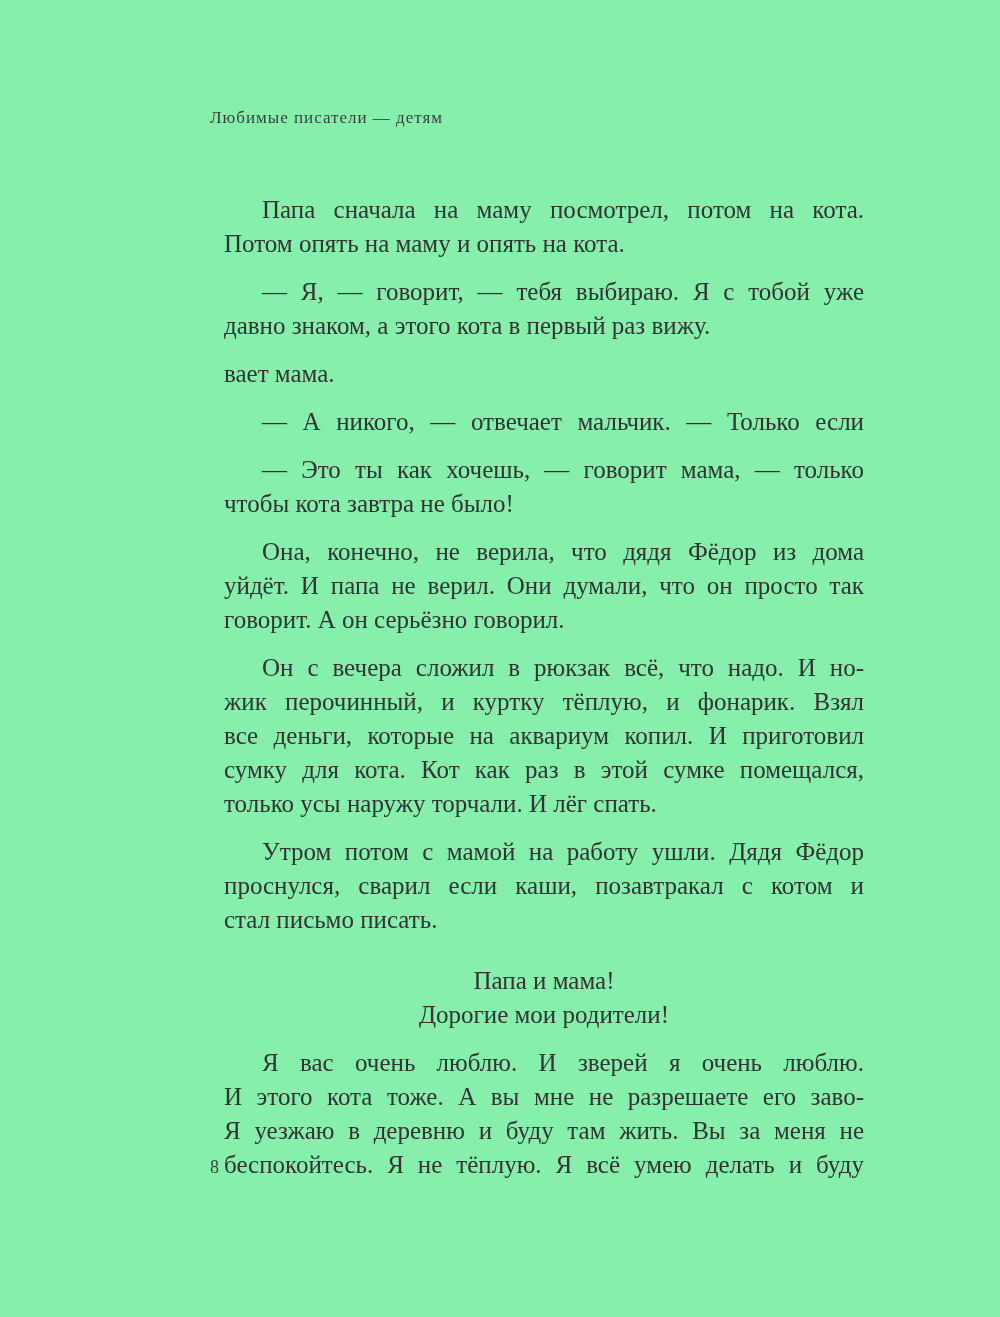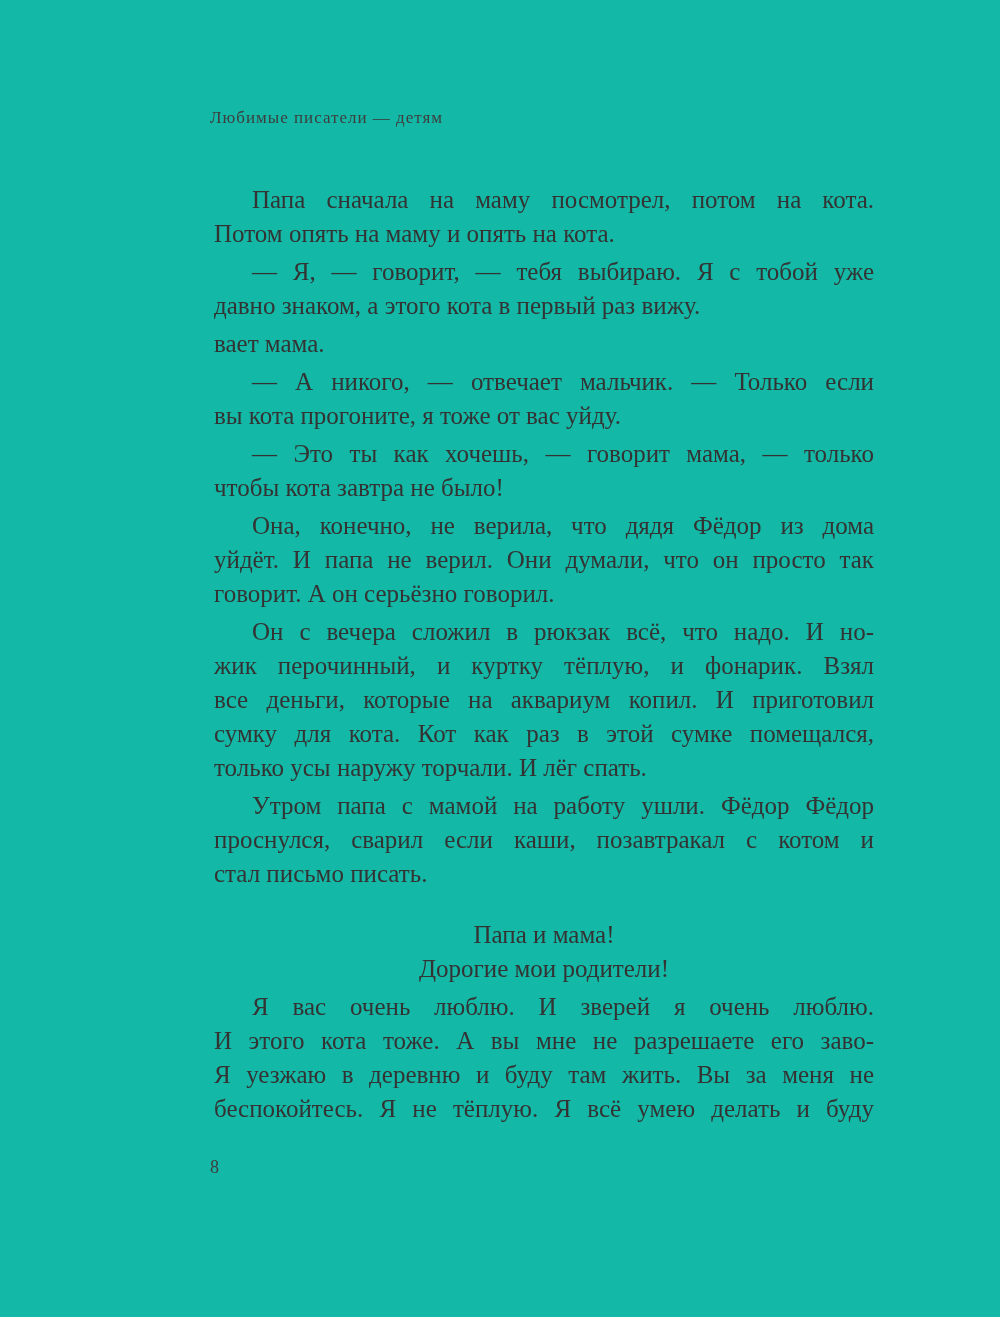--- a/index.html
+++ b/index.html
@@ -4,21 +4,21 @@
 <style>
   html, body {
     margin: 0;
     padding: 0;
     background: #ffffff;
   }
   .page {
     position: relative;
     width: 1000px;
     height: 1317px;
-    background: #14b8a6;
+    background: #86efac;
     overflow: hidden;
     font-family: "Liberation Serif", "DejaVu Serif", serif;
     color: #333333;
   }
   .running-header {
     position: absolute;
     left: 210px;
     top: 108px;
     font-size: 17px;
     letter-spacing: 1px;
@@ -27,21 +27,21 @@
   }
   .text-block {
     position: absolute;
     left: 210px;
     top: 179px;
     width: 668px;
     font-size: 25px;
     line-height: 34px;
     color: #333333;
   }
-  .para { margin: 4px; padding: 0; }
+  .para { margin: 14px; padding: 0; }
   .para.spaced { margin-top: 27px; }
   .line {
     text-align: justify;
     text-align-last: justify;
     white-space: normal;
   }
   .line.first {
     text-indent: 38px;
   }
   .line.last {
@@ -73,40 +73,39 @@
       </div>
       <div class="para">
         <div class="line first">— Я, — говорит, — тебя выбираю. Я с тобой уже</div>
         <div class="line last">давно знаком, а этого кота в первый раз вижу.</div>
       </div>
       <div class="para">
         <div class="line last">вает мама.</div>
       </div>
       <div class="para">
         <div class="line first">— А никого, — отвечает мальчик. — Только если</div>
-        <div class="line last">вы кота прогоните, я тоже от вас уйду.</div>
       </div>
       <div class="para">
         <div class="line first">— Это ты как хочешь, — говорит мама, — только</div>
         <div class="line last">чтобы кота завтра не было!</div>
       </div>
       <div class="para">
         <div class="line first">Она, конечно, не верила, что дядя Фёдор из дома</div>
         <div class="line">уйдёт. И папа не верил. Они думали, что он просто так</div>
         <div class="line last">говорит. А он серьёзно говорил.</div>
       </div>
       <div class="para">
         <div class="line first">Он с вечера сложил в рюкзак всё, что надо. И но-</div>
         <div class="line">жик перочинный, и куртку тёплую, и фонарик. Взял</div>
         <div class="line">все деньги, которые на аквариум копил. И приготовил</div>
         <div class="line">сумку для кота. Кот как раз в этой сумке помещался,</div>
         <div class="line last">только усы наружу торчали. И лёг спать.</div>
       </div>
       <div class="para">
-        <div class="line first">Утром папа с мамой на работу ушли. Фёдор Фёдор</div>
+        <div class="line first">Утром потом с мамой на работу ушли. Дядя Фёдор</div>
         <div class="line">проснулся, сварил если каши, позавтракал с котом и</div>
         <div class="line last">стал письмо писать.</div>
       </div>
       <div class="para spaced">
         <div class="line center">Папа и мама!</div>
         <div class="line center">Дорогие мои родители!</div>
       </div>
       <div class="para">
         <div class="line first">Я вас очень люблю. И зверей я очень люблю.</div>
         <div class="line">И этого кота тоже. А вы мне не разрешаете его заво-</div>

